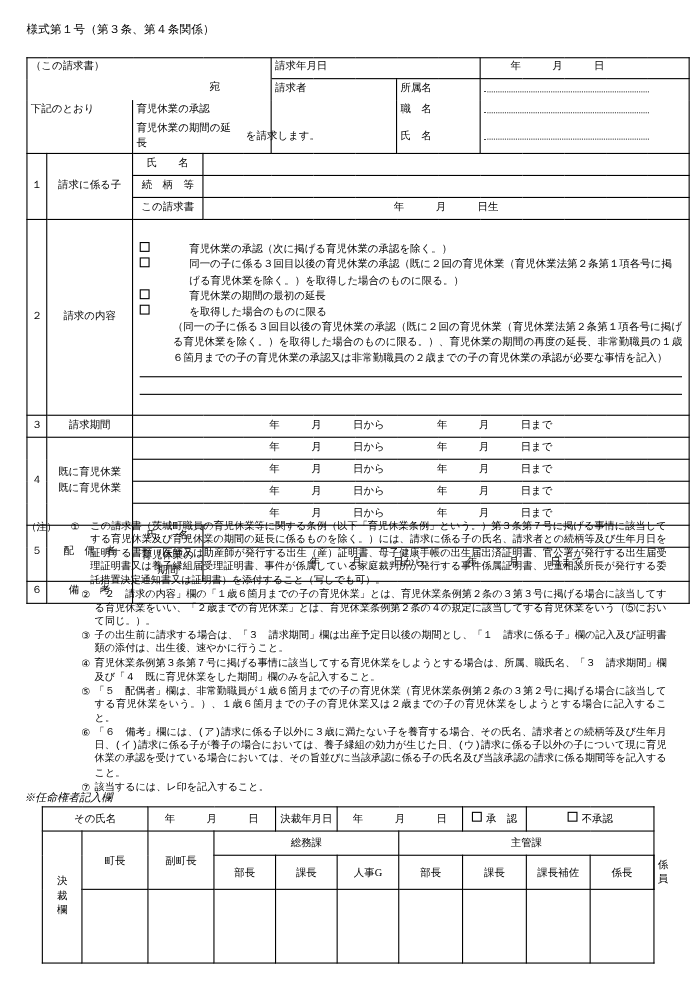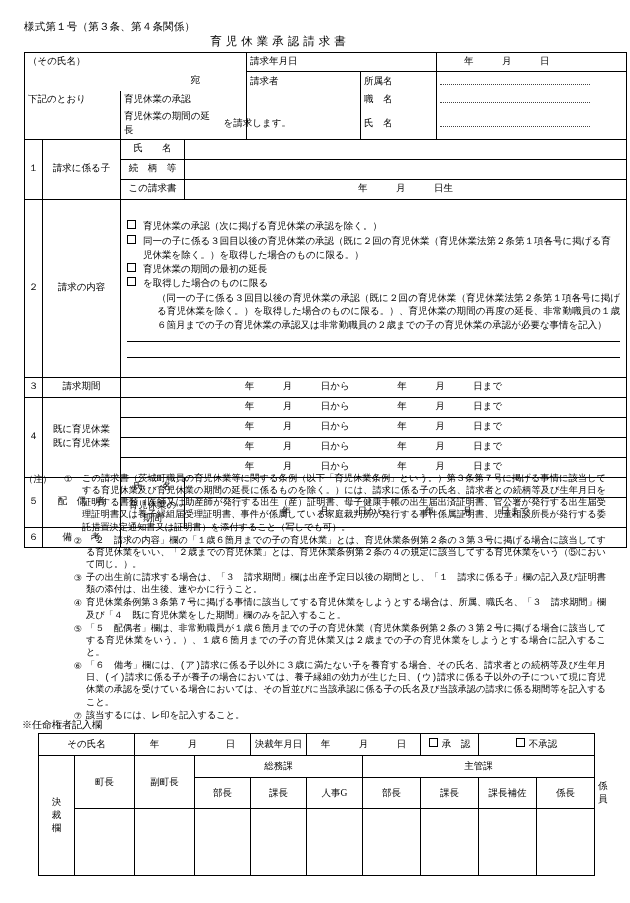--- a/index.html
+++ b/index.html
@@ -88,20 +88,21 @@
   .note-body {
     flex: 1;
     text-align: justify;
     font-family: Liberation Mono, monospace;
   }
   .nin {
     position: absolute;
     left: 22px;
     top: 718px;
     font-size: 10px;
+    font-style: italic;
   }
   table.approval {
     position: absolute;
     left: 38px;
     top: 733px;
     width: 556px;
     border-collapse: collapse;
     table-layout: fixed;
   }
   table.approval td {
@@ -116,30 +117,29 @@
     display: inline-block;
     width: 7px;
     height: 7px;
     border: 1px solid #000;
     margin-right: 4px;
     vertical-align: 0px;
   }
   .inline-item { display: flex; align-items: flex-start; }
   .inline-item .cbwrap { flex: 0 0 16px; }
   .inline-item .txt { flex: 1; }
-  .rowline { line-height: 1.5; }
+  .rowline { line-height: 1.5; gap: 29px; }
   .u-dot { border-bottom: 1px dotted #444; display:inline-block; }
 </style>
 </head>
 <body>
 
 <div class="page">
 
   <div class="form-no">様式第１号（第３条、第４条関係）</div>
-  <div class="doc-title">育児休業承認請求書</div>
 
   <table class="main">
     <colgroup>
       <col style="width:18px">
       <col style="width:78px">
       <col style="width:64px">
       <col style="width:36px">
       <col style="width:26px">
       <col style="width:38px">
       <col style="width:38px">
@@ -149,21 +149,21 @@
       <col style="width:38px">
       <col style="width:38px">
       <col style="width:38px">
       <col style="width:38px">
       <col style="width:38px">
     </colgroup>
 
     <tbody>
         <tr>
       <td colspan="5" class="nb-b" style="height:16px">
-        <span>（その氏名）</span>
+        <span>（この請求書）</span>
       </td>
       <td colspan="5" style="height:16px">
         <span>請求年月日</span>
       </td>
       <td colspan="5" class="nb-l" style="height:16px">
         <span style="margin-left:24px">年　　　月　　　日</span>
       </td>
     </tr>
     <tr>
       <td colspan="5" class="nb-t nb-b" style="height:17px;text-align:right;padding-right:46px">

